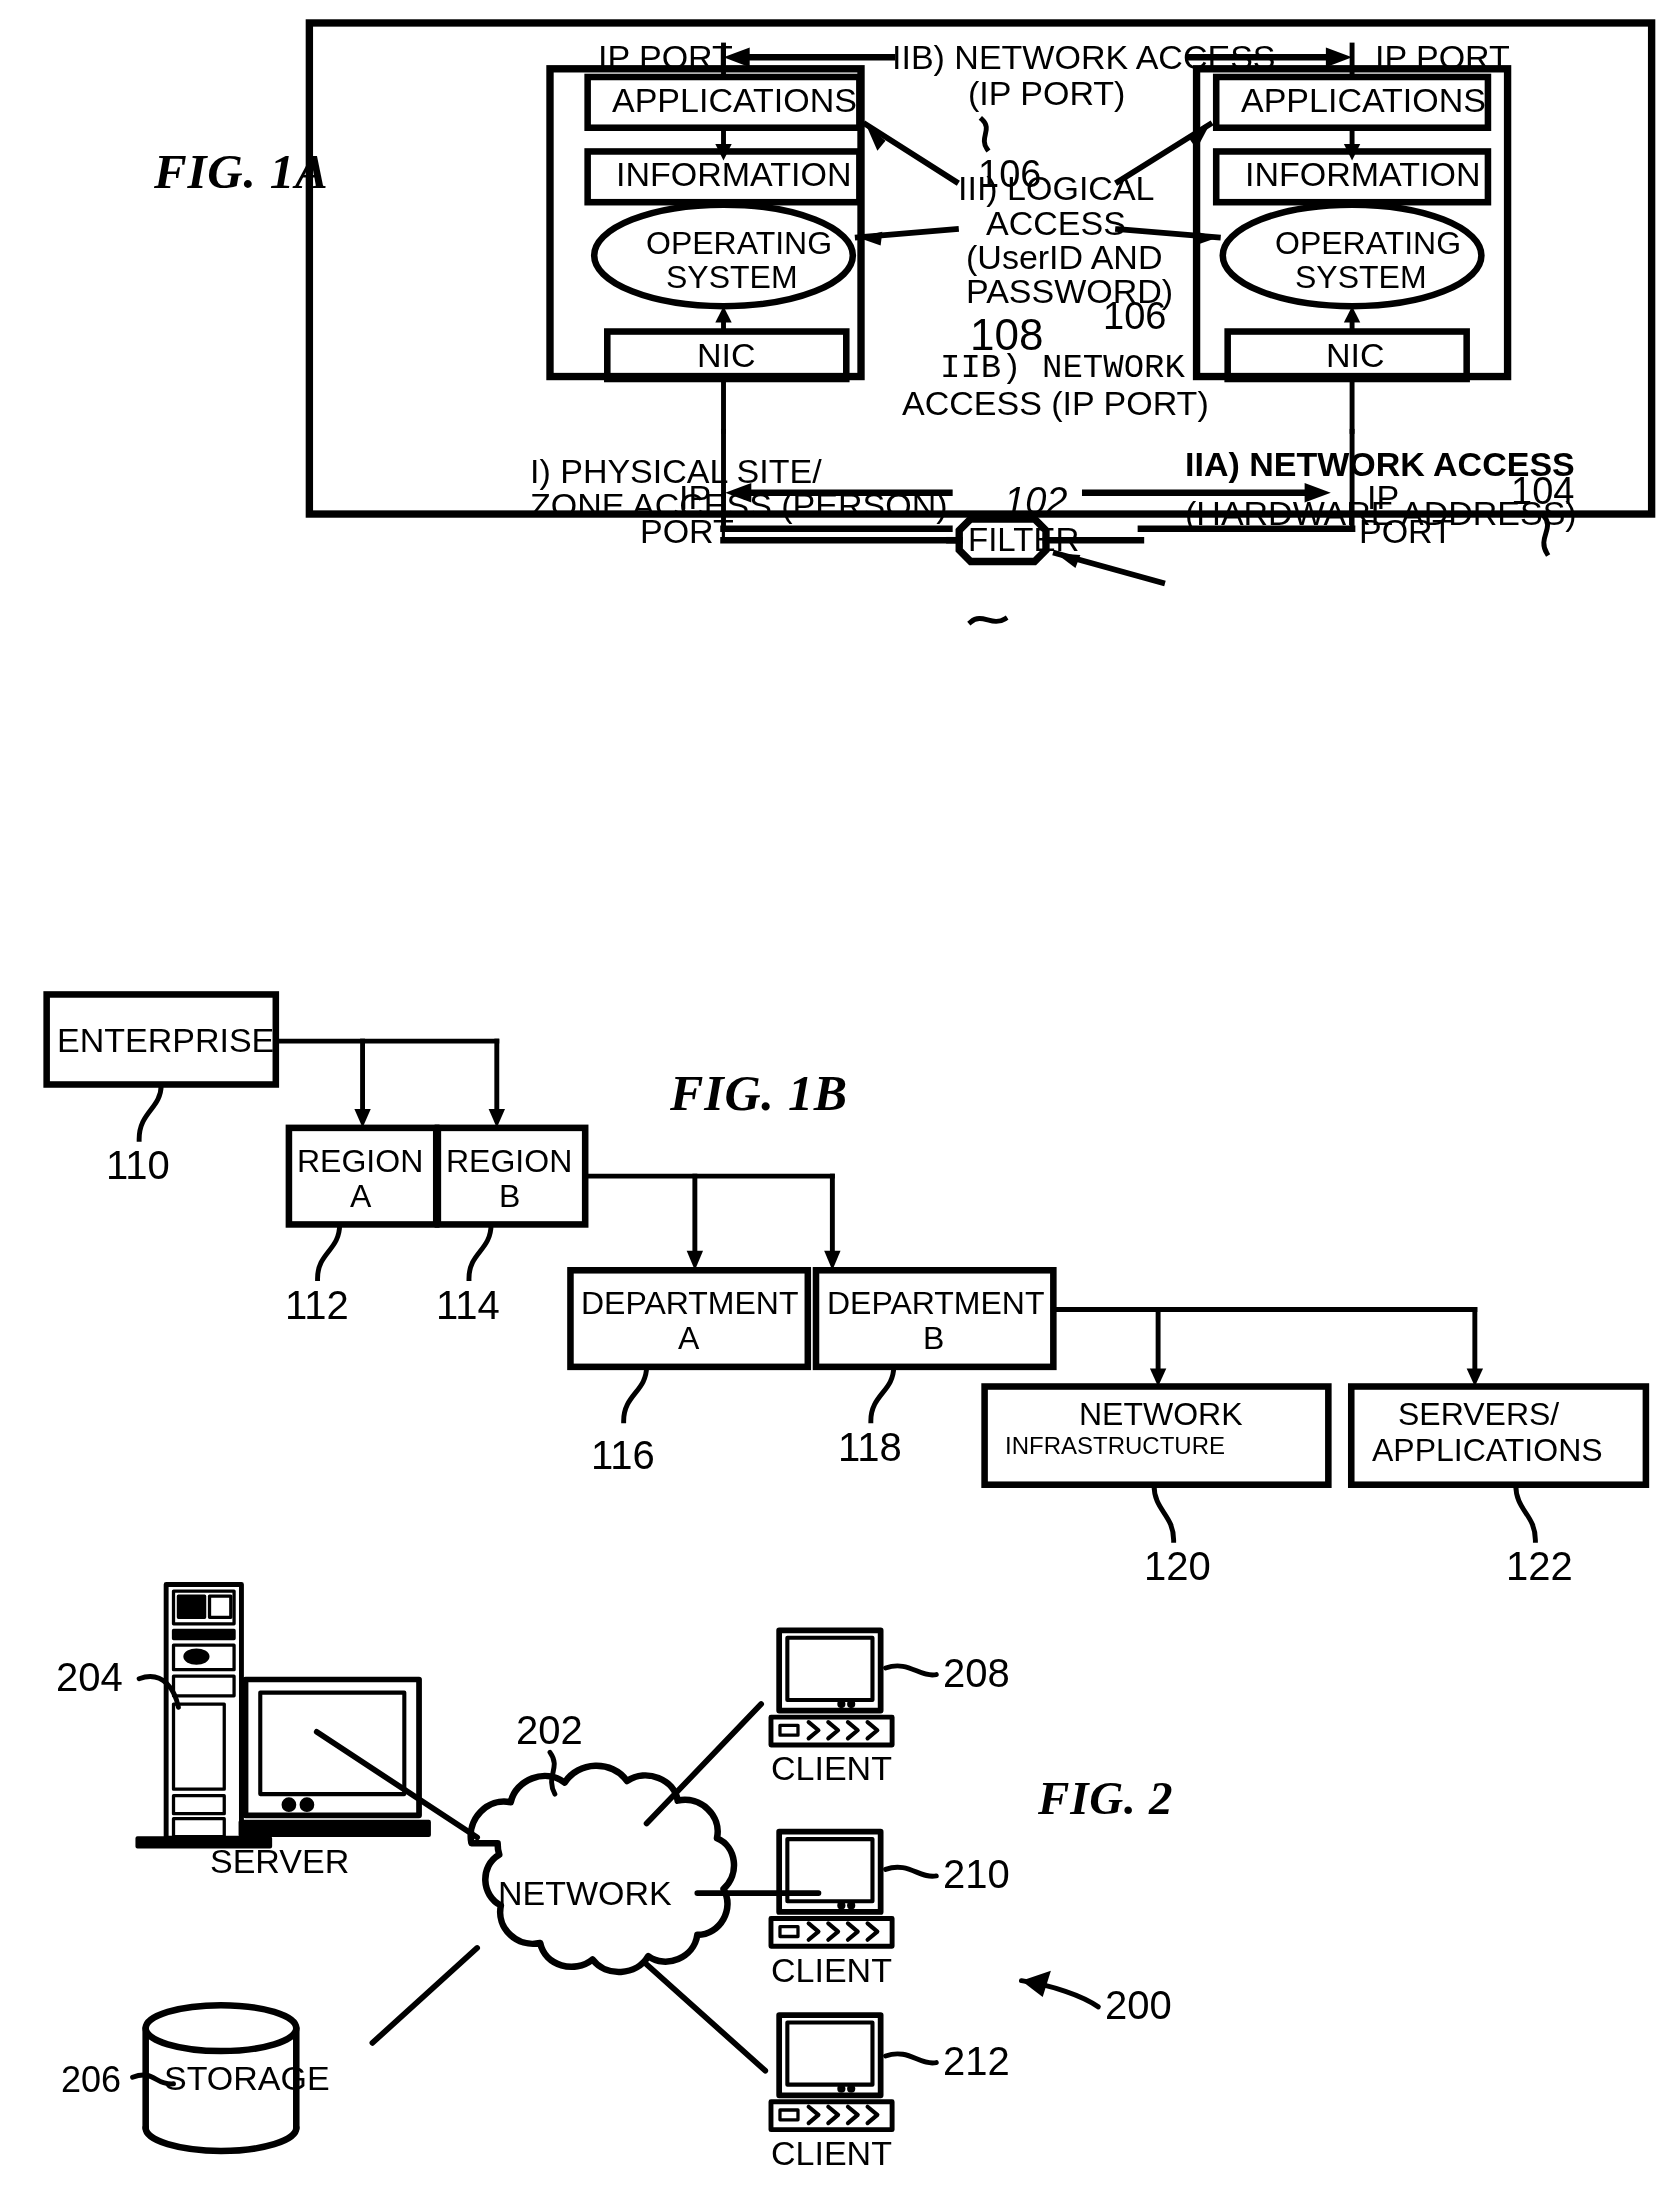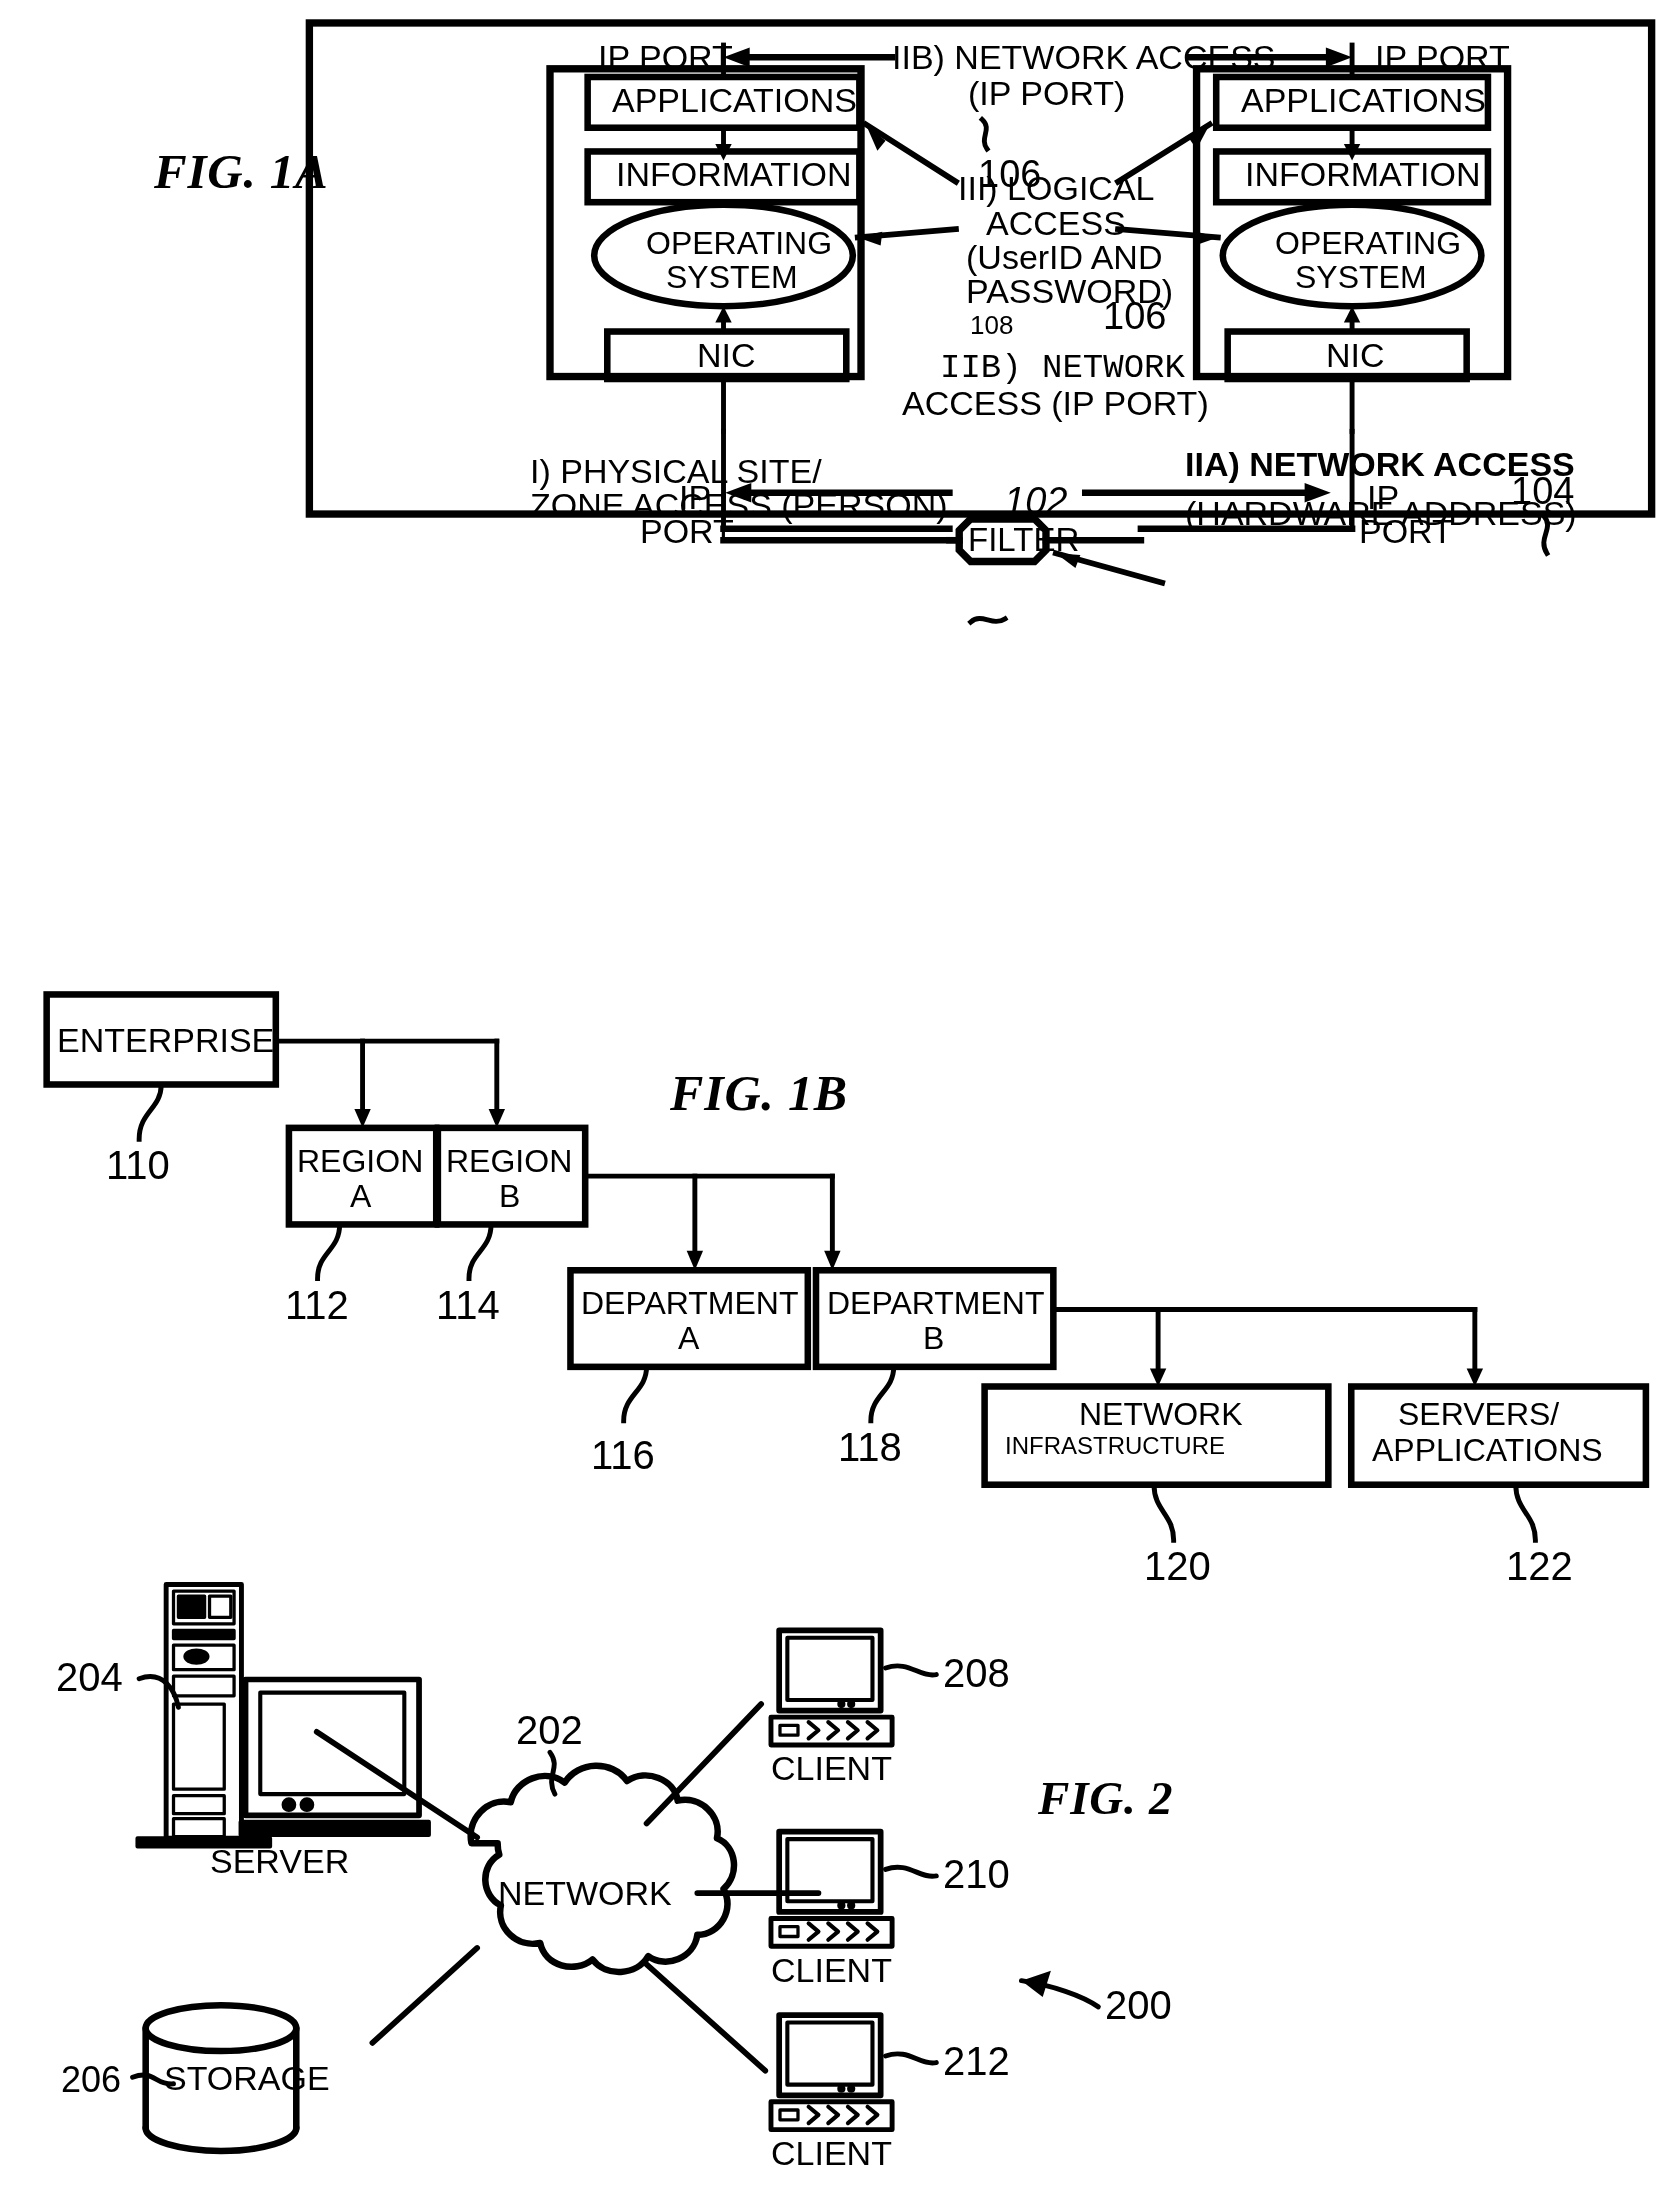--- a/index.html
+++ b/index.html
@@ -124,21 +124,21 @@
 <div class="txt" data-name="fig1a-right-ip-bottom-2" style="left:1359px;top:513px;font-size:34px;">PORT</div>
 
 <div class="txt" data-name="fig1a-network-access-top-1" style="left:892px;top:39px;font-size:34px;">IIB) NETWORK ACCESS</div>
 <div class="txt" data-name="fig1a-network-access-top-2" style="left:968px;top:75px;font-size:34px;">(IP PORT)</div>
 <div class="txt" data-name="fig1a-ref-106-top" style="left:978px;top:154px;font-size:38px;">106</div>
 
 <div class="txt" data-name="fig1a-logical-access-1" style="left:958px;top:170px;font-size:34px;">III) LOGICAL</div>
 <div class="txt" data-name="fig1a-logical-access-2" style="left:986px;top:205px;font-size:34px;">ACCESS</div>
 <div class="txt" data-name="fig1a-logical-access-3" style="left:966px;top:239px;font-size:34px;">(UserID AND</div>
 <div class="txt" data-name="fig1a-logical-access-4" style="left:966px;top:273px;font-size:34px;">PASSWORD)</div>
-<div class="txt" data-name="fig1a-ref-108" style="left:970px;top:311px;font-size:26px;">108</div>
+<div class="txt" data-name="fig1a-ref-108" style="left:970px;top:311px;font-size:44px;">108</div>
 <div class="txt" data-name="fig1a-ref-106-bottom" style="left:1103px;top:296px;font-size:38px;">106</div>
 <div class="txt" data-name="fig1a-network-access-bottom-1" style="left:940px;top:350px;font-size:34px;font-family:Liberation Mono, monospace;">IIB) NETWORK</div>
 <div class="txt" data-name="fig1a-network-access-bottom-2" style="left:902px;top:385px;font-size:34px;">ACCESS (IP PORT)</div>
 
 <div class="txt" data-name="fig1a-filter-label" style="left:968px;top:522px;font-size:33px;">FILTER</div>
 <div class="txt" data-name="fig1a-physical-site-1" style="left:530px;top:444px;font-size:34px;">I) PHYSICAL SITE/</div>
 <div class="txt" data-name="fig1a-physical-site-2" style="left:530px;top:478px;font-size:34px;">ZONE ACCESS (PERSON)</div>
 <div class="txt" data-name="fig1a-ref-102" style="left:1004px;top:473px;font-size:38px;">102</div>
 <div class="txt" data-name="fig1a-ref-104" style="left:1511px;top:471px;font-size:38px;">104</div>
 <div class="txt" data-name="fig1a-hardware-access-1" style="left:1185px;top:440px;font-size:34px;">IIA) NETWORK ACCESS</div>

